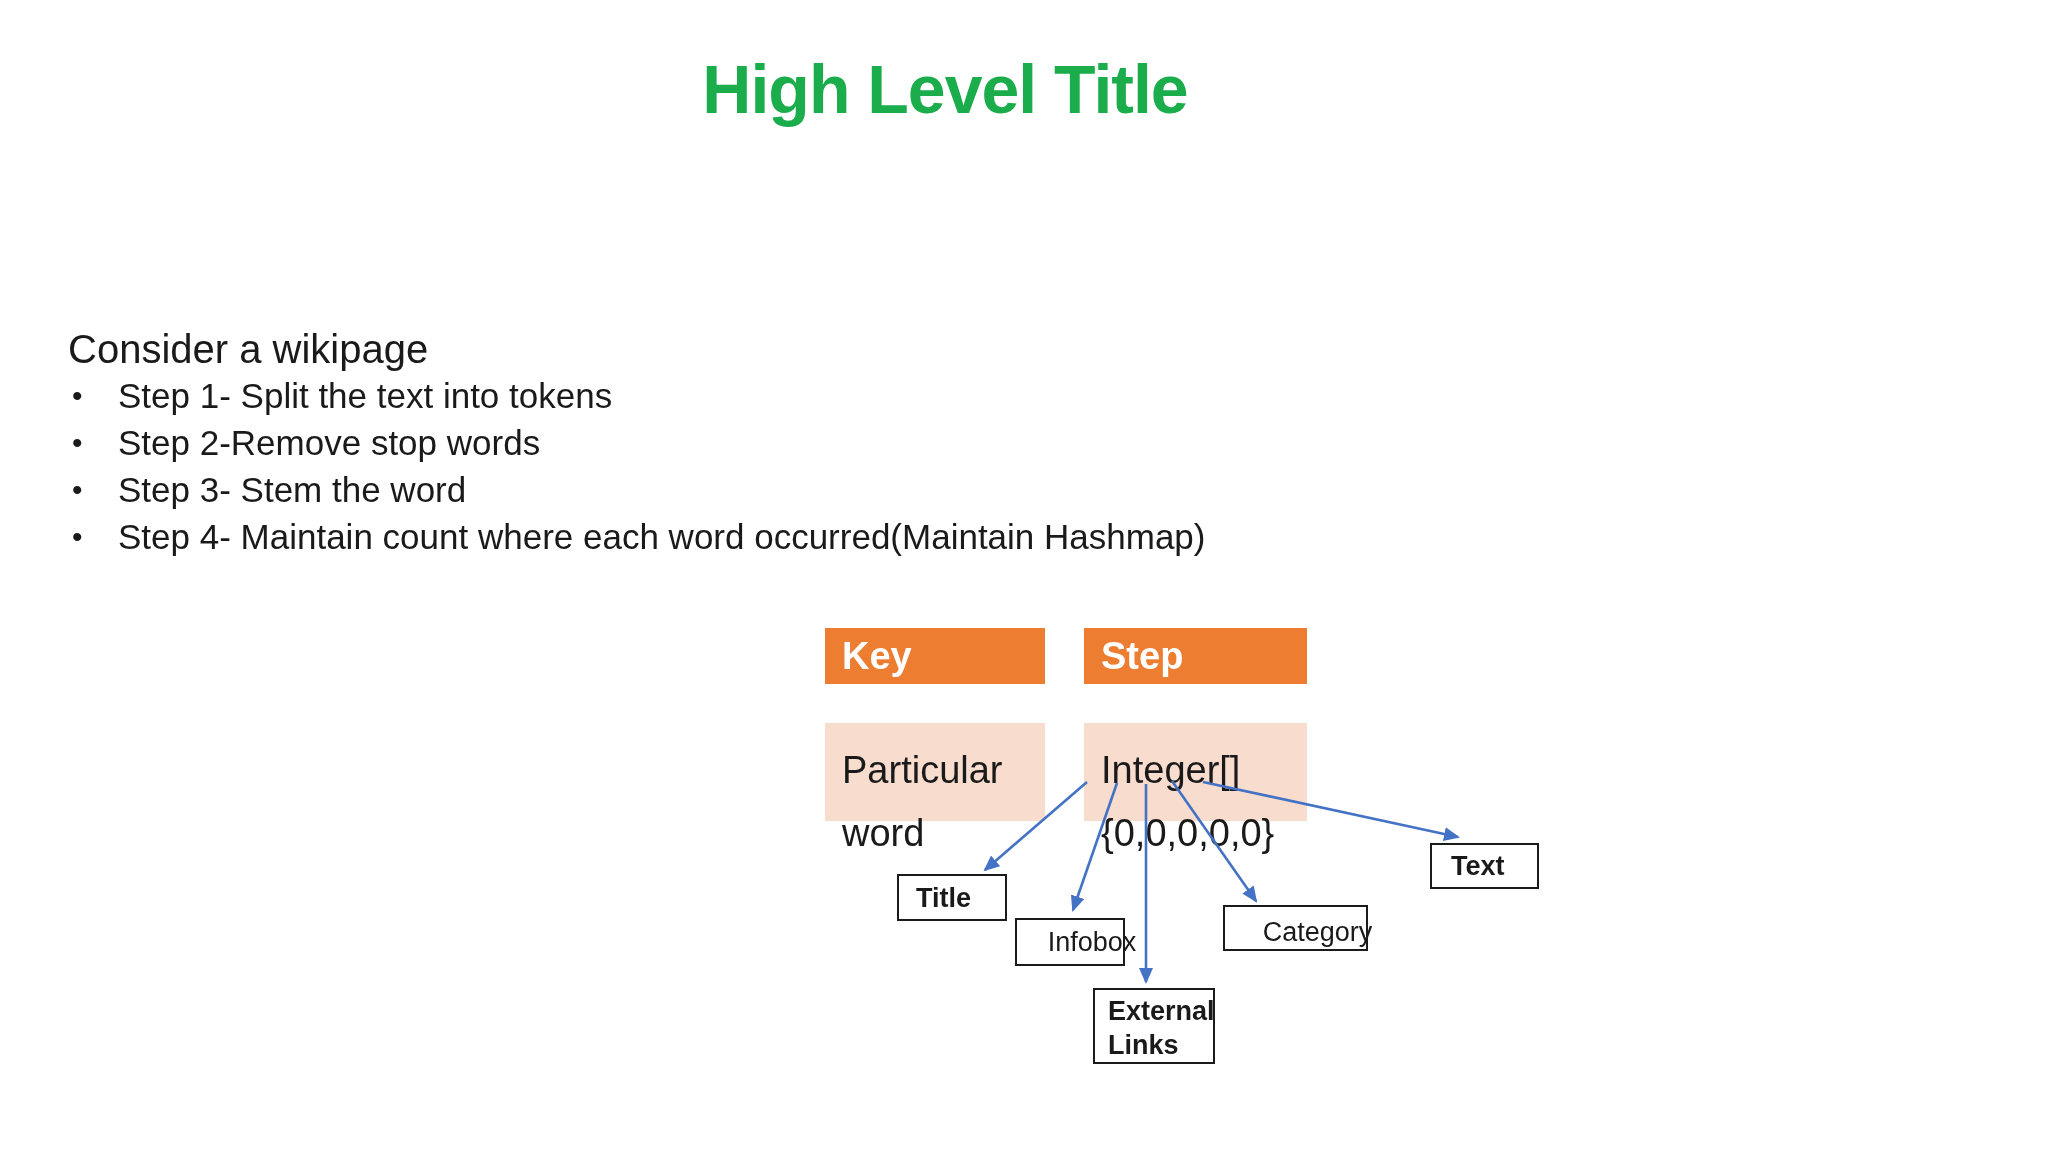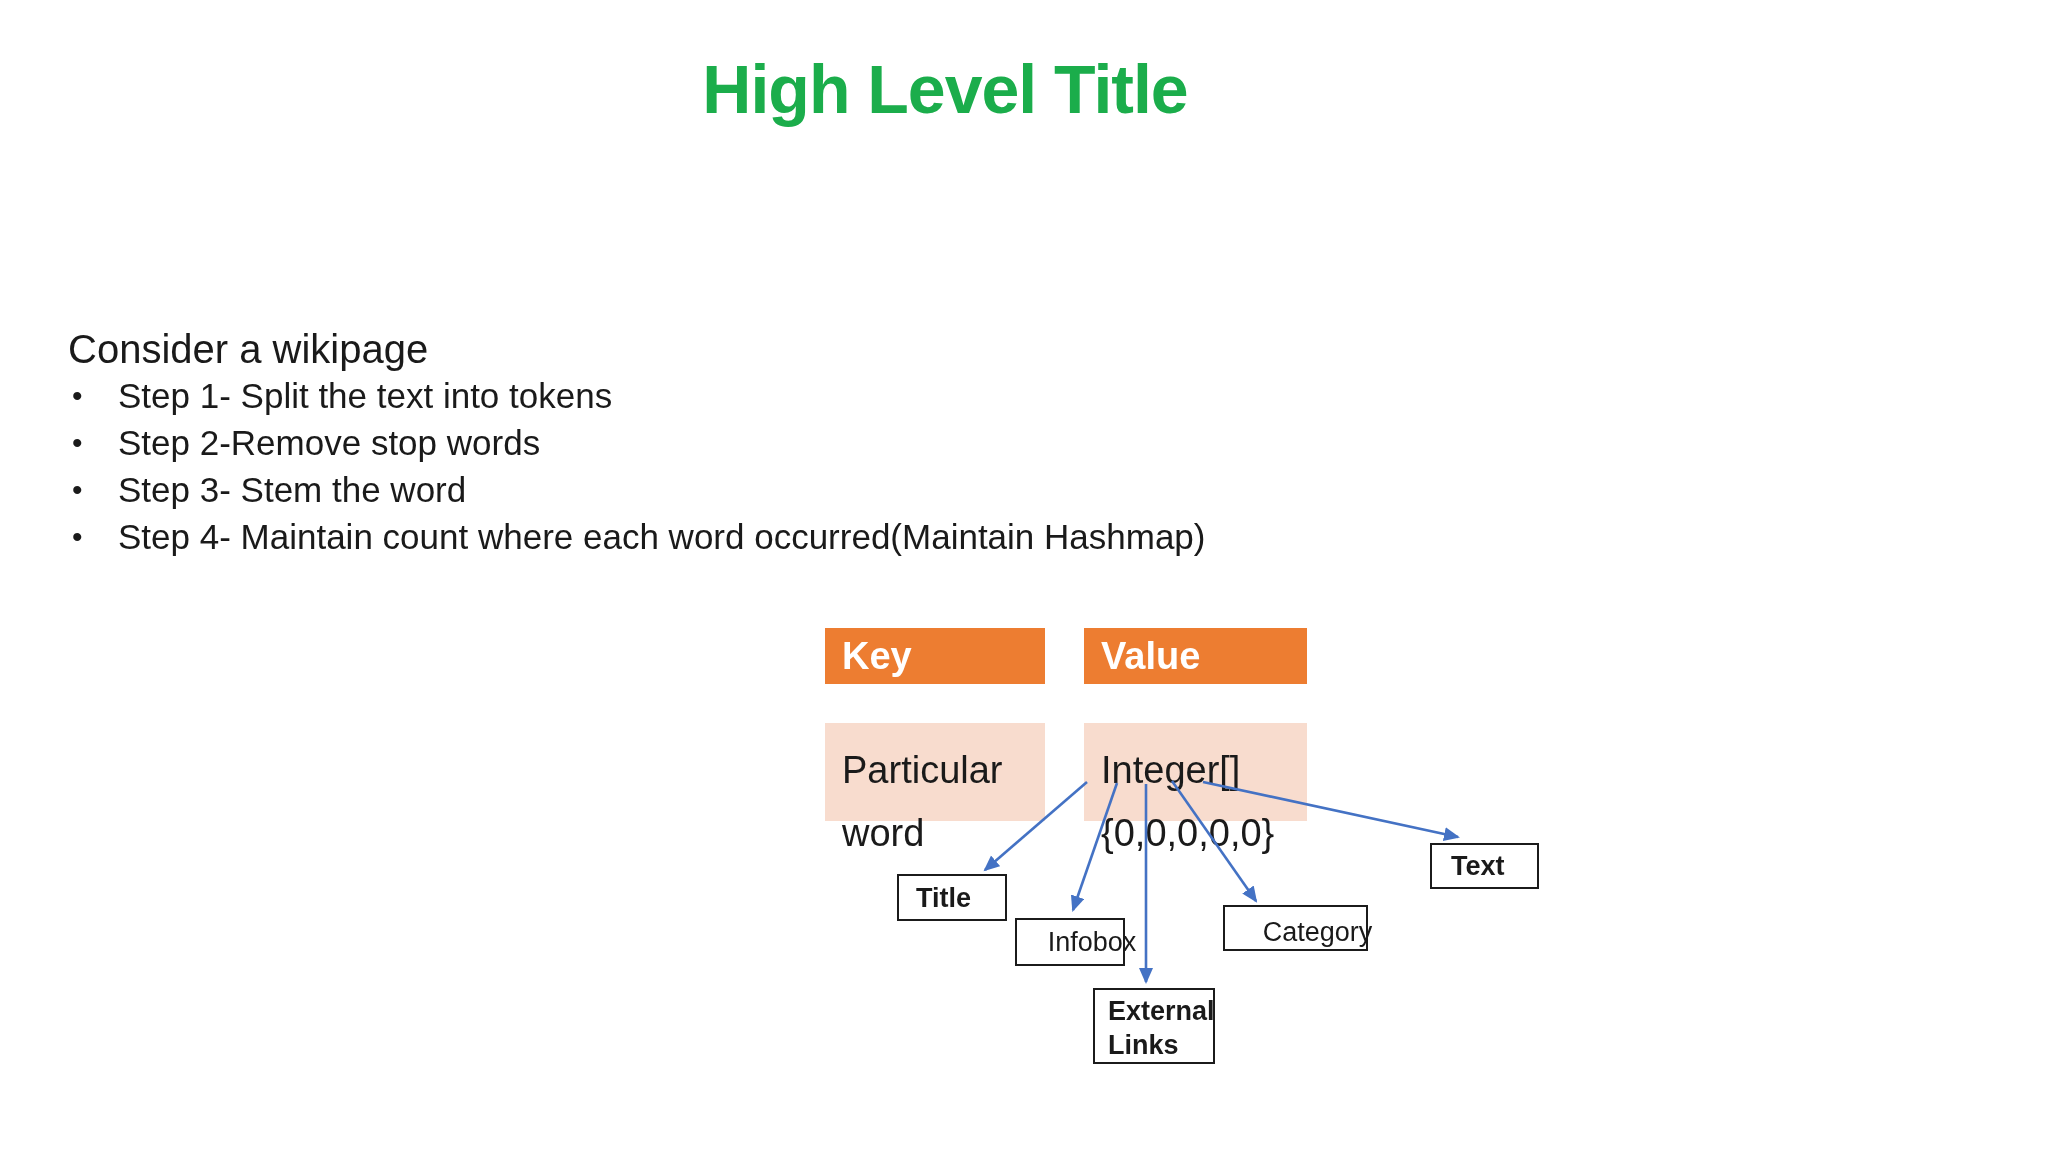--- a/index.html
+++ b/index.html
@@ -137,21 +137,21 @@
       <span>Step 3- Stem the word</span>
     </li>
     <li>
       <span class="dot">•</span>
       <span>Step 4- Maintain count where each word occurred(Maintain Hashmap)</span>
     </li>
   </ul>
 
   <div class="hash-table">
     <div class="cell head">Key</div>
-    <div class="cell head">Value</div>
+    <div class="cell head">Step</div>
     <div class="cell body">Particular word</div>
     <div class="cell body">Integer[]
 {0,0,0,0,0}</div>
   </div>
 
   <svg class="arrows" viewBox="0 0 2048 1152">
     <defs>
       <marker id="ah" markerUnits="userSpaceOnUse" markerWidth="18" markerHeight="16" refX="14" refY="7" orient="auto">
         <path class="head-fill" d="M0,0 L16,7 L0,14 z"></path>
       </marker>

